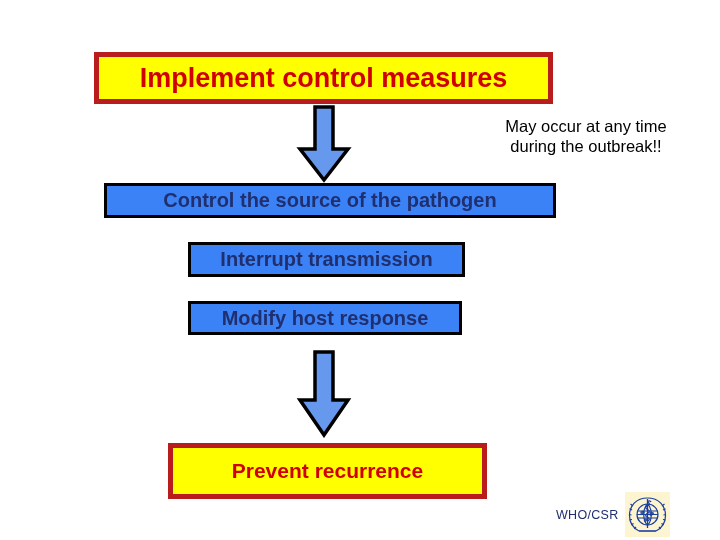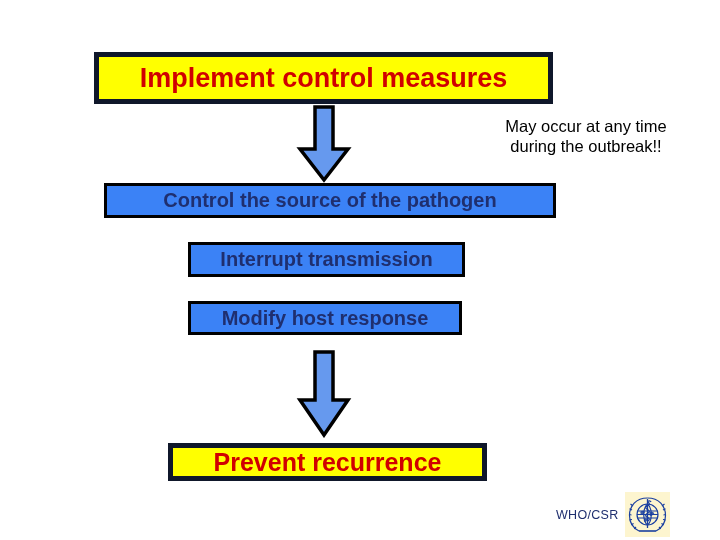--- a/index.html
+++ b/index.html
@@ -24,21 +24,21 @@
   .box {
     position: absolute;
     box-sizing: border-box;
     display: flex;
     align-items: center;
     justify-content: center;
     white-space: nowrap;
   }
   .box-yellow {
     background: #ffff00;
-    border: 5px solid #0f172a;
+    border: 5px solid #b91c1c;
     color: #d00000;
     font-weight: bold;
   }
   .box-green {
     background: #3b82f6;
     border: 3px solid #000000;
     color: #1f2f6f;
     font-weight: bold;
   }
 
@@ -84,22 +84,22 @@
     top: 301px;
     width: 274px;
     height: 34px;
     font-size: 20px;
   }
 
   #box-prevent {
     left: 168px;
     top: 443px;
     width: 319px;
-    height: 38px;
-    font-size: 25px;
+    height: 56px;
+    font-size: 21px;
   }
 
   
   .arrow {
     position: absolute;
   }
   #arrow-top {
     left: 296px;
     top: 105px;
     width: 56px;

